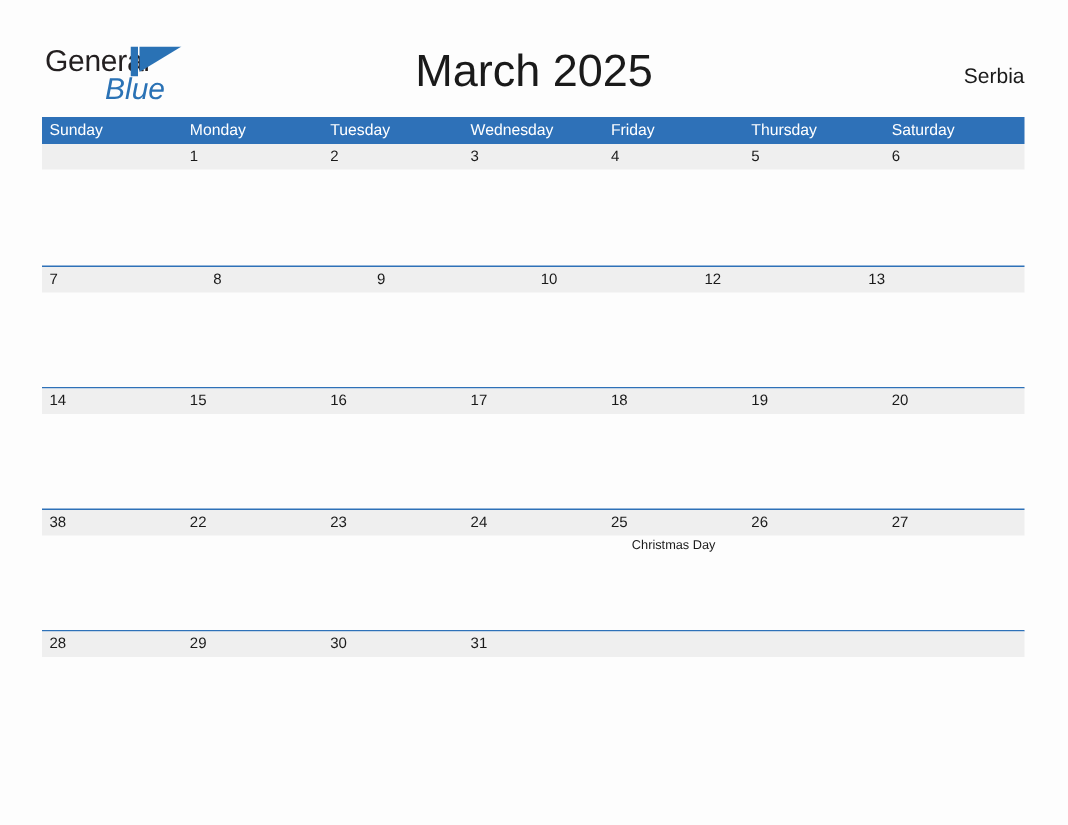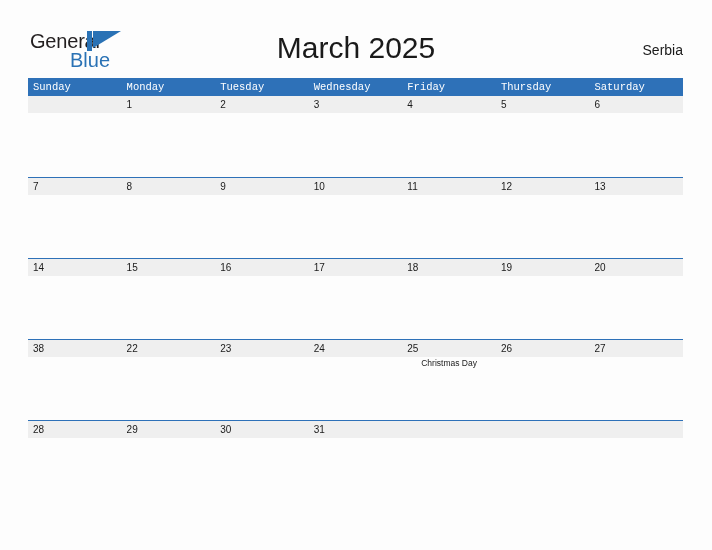--- a/index.html
+++ b/index.html
@@ -56,20 +56,21 @@
     height: 22px;
     line-height: 22px;
     margin-top: -3px;
     padding-left: 40px;
   }
 
   .logo-blue {
     font-size: 20px;
     color: #2a72b5;
     font-family: "Liberation Sans", sans-serif;
+    font-style: italic;
   }
 
   #calendar-title {
     position: absolute;
     left: 0;
     right: 0;
     top: 31px;
     text-align: center;
     font-size: 30px;
     color: #1a1a1a;
@@ -99,21 +100,21 @@
     background: #2e71b8;
     height: 18px;
   }
 
   .weekday-cell {
     flex: 1 1 0;
     color: #ffffff;
     font-size: 10.5px;
     line-height: 18px;
     padding-left: 5px;
-    font-family: Liberation Mono, monospace;
+    font-family: Liberation Sans, sans-serif;
     white-space: nowrap;
   }
 
   .week-row {
     border-top: 1.5px solid #2e71b8;
     height: 81px;
     position: relative;
   }
 
   .week-row:first-of-type {
@@ -239,23 +240,20 @@
           <div class="day-cell">
             <span class="day-number">8</span>
           </div>
           <div class="day-cell">
             <span class="day-number">9</span>
           </div>
           <div class="day-cell">
             <span class="day-number">10</span>
           </div>
           <div class="day-cell">
-            <span class="day-number">11</span>
-          </div>
-          <div class="day-cell">
             <span class="day-number">12</span>
           </div>
           <div class="day-cell">
             <span class="day-number">13</span>
           </div>
         </div>
         <div class="week-body" style="display: flex;">
           <div style="flex: 1 1 0px; position: relative;"></div>
           <div style="flex: 1 1 0px; position: relative;"></div>
           <div style="flex: 1 1 0px; position: relative;"></div>

